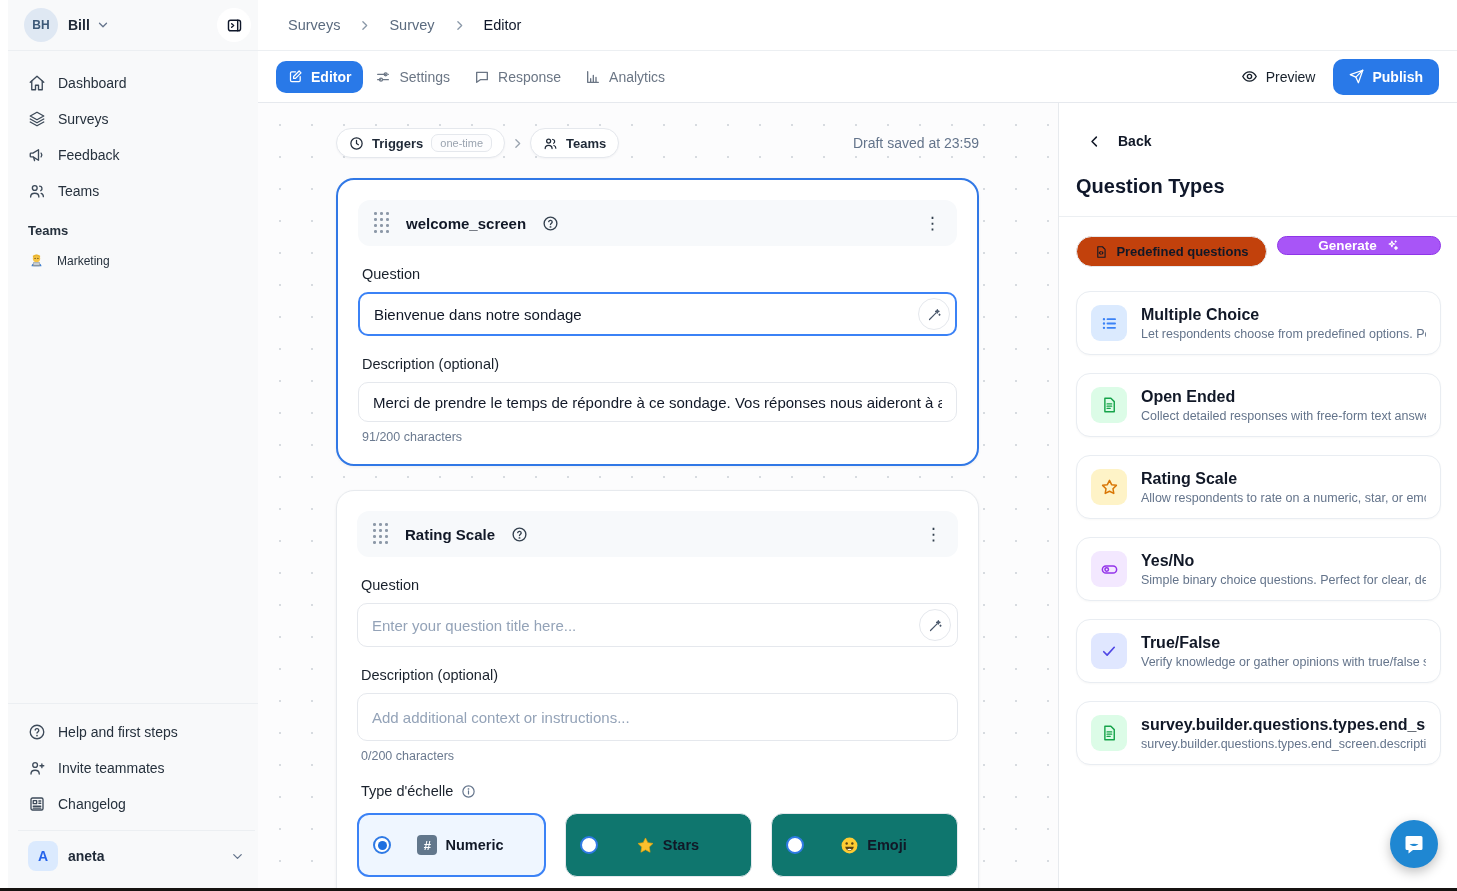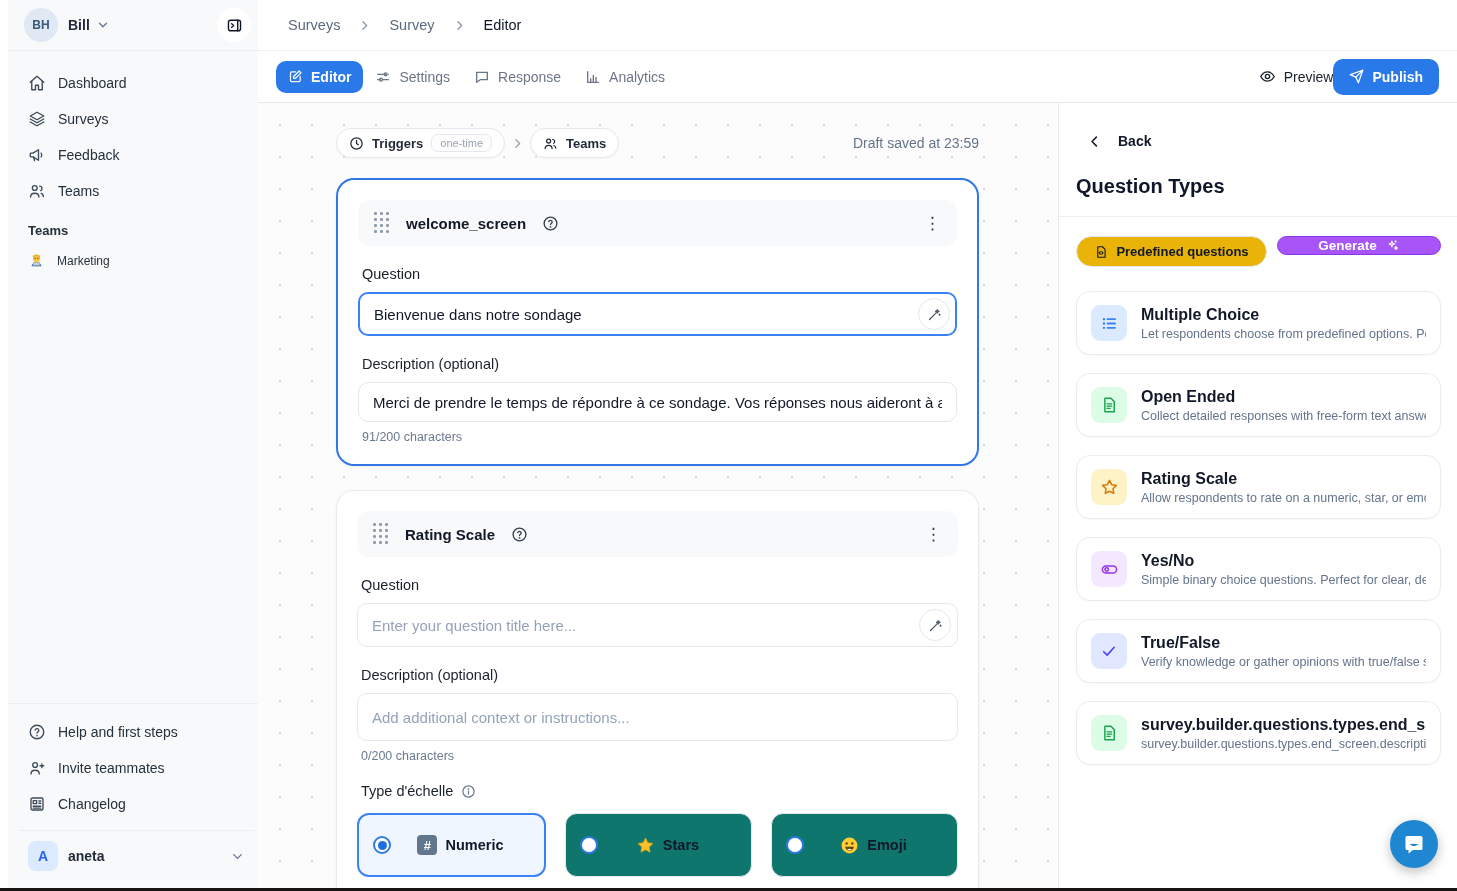--- a/index.html
+++ b/index.html
@@ -43,21 +43,21 @@
     padding:0 24px 0 30px; }
   .crumb { font-size:14.5px; color:#5b6b7f; cursor:pointer; }
   .crumb.current { color:#0f172a; font-weight:500; cursor:default; }
   .crumb-sep { margin:0 18px; color:#8a98a8; }
   .toolbar { position:absolute; left:258px; top:51px; width:1199px; height:52px;
     background:#fff; border-bottom:1px solid #e6e9ee; display:flex; align-items:center;
     padding:0 18px; }
   .tab { display:flex; align-items:center; gap:8px; font-size:14px; color:#6b7685;
     padding:8px 12px; border-radius:10px; cursor:pointer; }
   .tab.active { background:#2979e8; color:#fff; font-weight:600; }
-  .tb-right { margin-left:auto; display:flex; }
+  .tb-right { margin-left:auto; display:flex; gap:18px; }
   .preview-btn { display:flex; align-items:center; gap:8px; font-size:14px; font-weight:500;
     color:#17202b; cursor:pointer; }
   .publish-btn { display:flex; align-items:center; gap:8px; background:#2979e8; color:#fff;
     font-size:14px; font-weight:600; height:36px; padding:0 16px; border-radius:10px;
     cursor:pointer; }
 
   
   .canvas { position:absolute; left:258px; top:103px; width:800px; height:788px;
     background-color:#fcfcfd;
     background-image:radial-gradient(#d7dbe0 1.4px, transparent 1.4px);
@@ -112,21 +112,21 @@
   
   .panel { position:absolute; left:1058px; top:103px; width:399px; height:788px;
     background:#fff; border-left:1px solid #e7eaee; }
   .back-row { display:flex; align-items:flex-end; gap:16px; margin:30px 0 0 28px;
     font-size:14px; font-weight:600; color:#111827; cursor:pointer; }
   .panel-title { font-size:20px; font-weight:700; color:#0f172a; margin:26px 0 0 17px; }
   .panel-sub { font-size:14px; color:#64748b; margin:8px 0 0 17px; }
   .panel-divider { height:1px; background:#eceff2; margin-top:18px; }
   .panel-btns { display:flex; gap:10px; margin:19px 16px 0 17px; }
   .predef-btn { flex:1; height:31px; border:1px solid #e5e8ed; border-radius:999px;
-    background:#eab308; display:flex; align-items:center; justify-content:center; gap:8px;
+    background:#c2410c; display:flex; align-items:center; justify-content:center; gap:8px;
     font-size:13px; font-weight:600; color:#111827; cursor:pointer; }
   .gen-btn { width:164px; height:19px; border-radius:14px; background:#a855f7;
     border:1px solid #8f35e8; display:flex; align-items:center; justify-content:center;
     gap:8px; font-size:13.5px; font-weight:700; color:#fff; cursor:pointer; }
   .type-list { margin:24px 16px 0 17px; display:flex; flex-direction:column; gap:18px; }
   .type-card { border:1px solid #e9edf2; border-radius:14px; height:64px; display:flex;
     align-items:center; gap:14px; padding:0 14px; background:#fff; cursor:pointer;
     box-shadow:0 1px 2px rgba(16,24,40,.03); }
   .type-ic { width:36px; height:36px; border-radius:9px; flex:none; display:flex;
     align-items:center; justify-content:center; }

